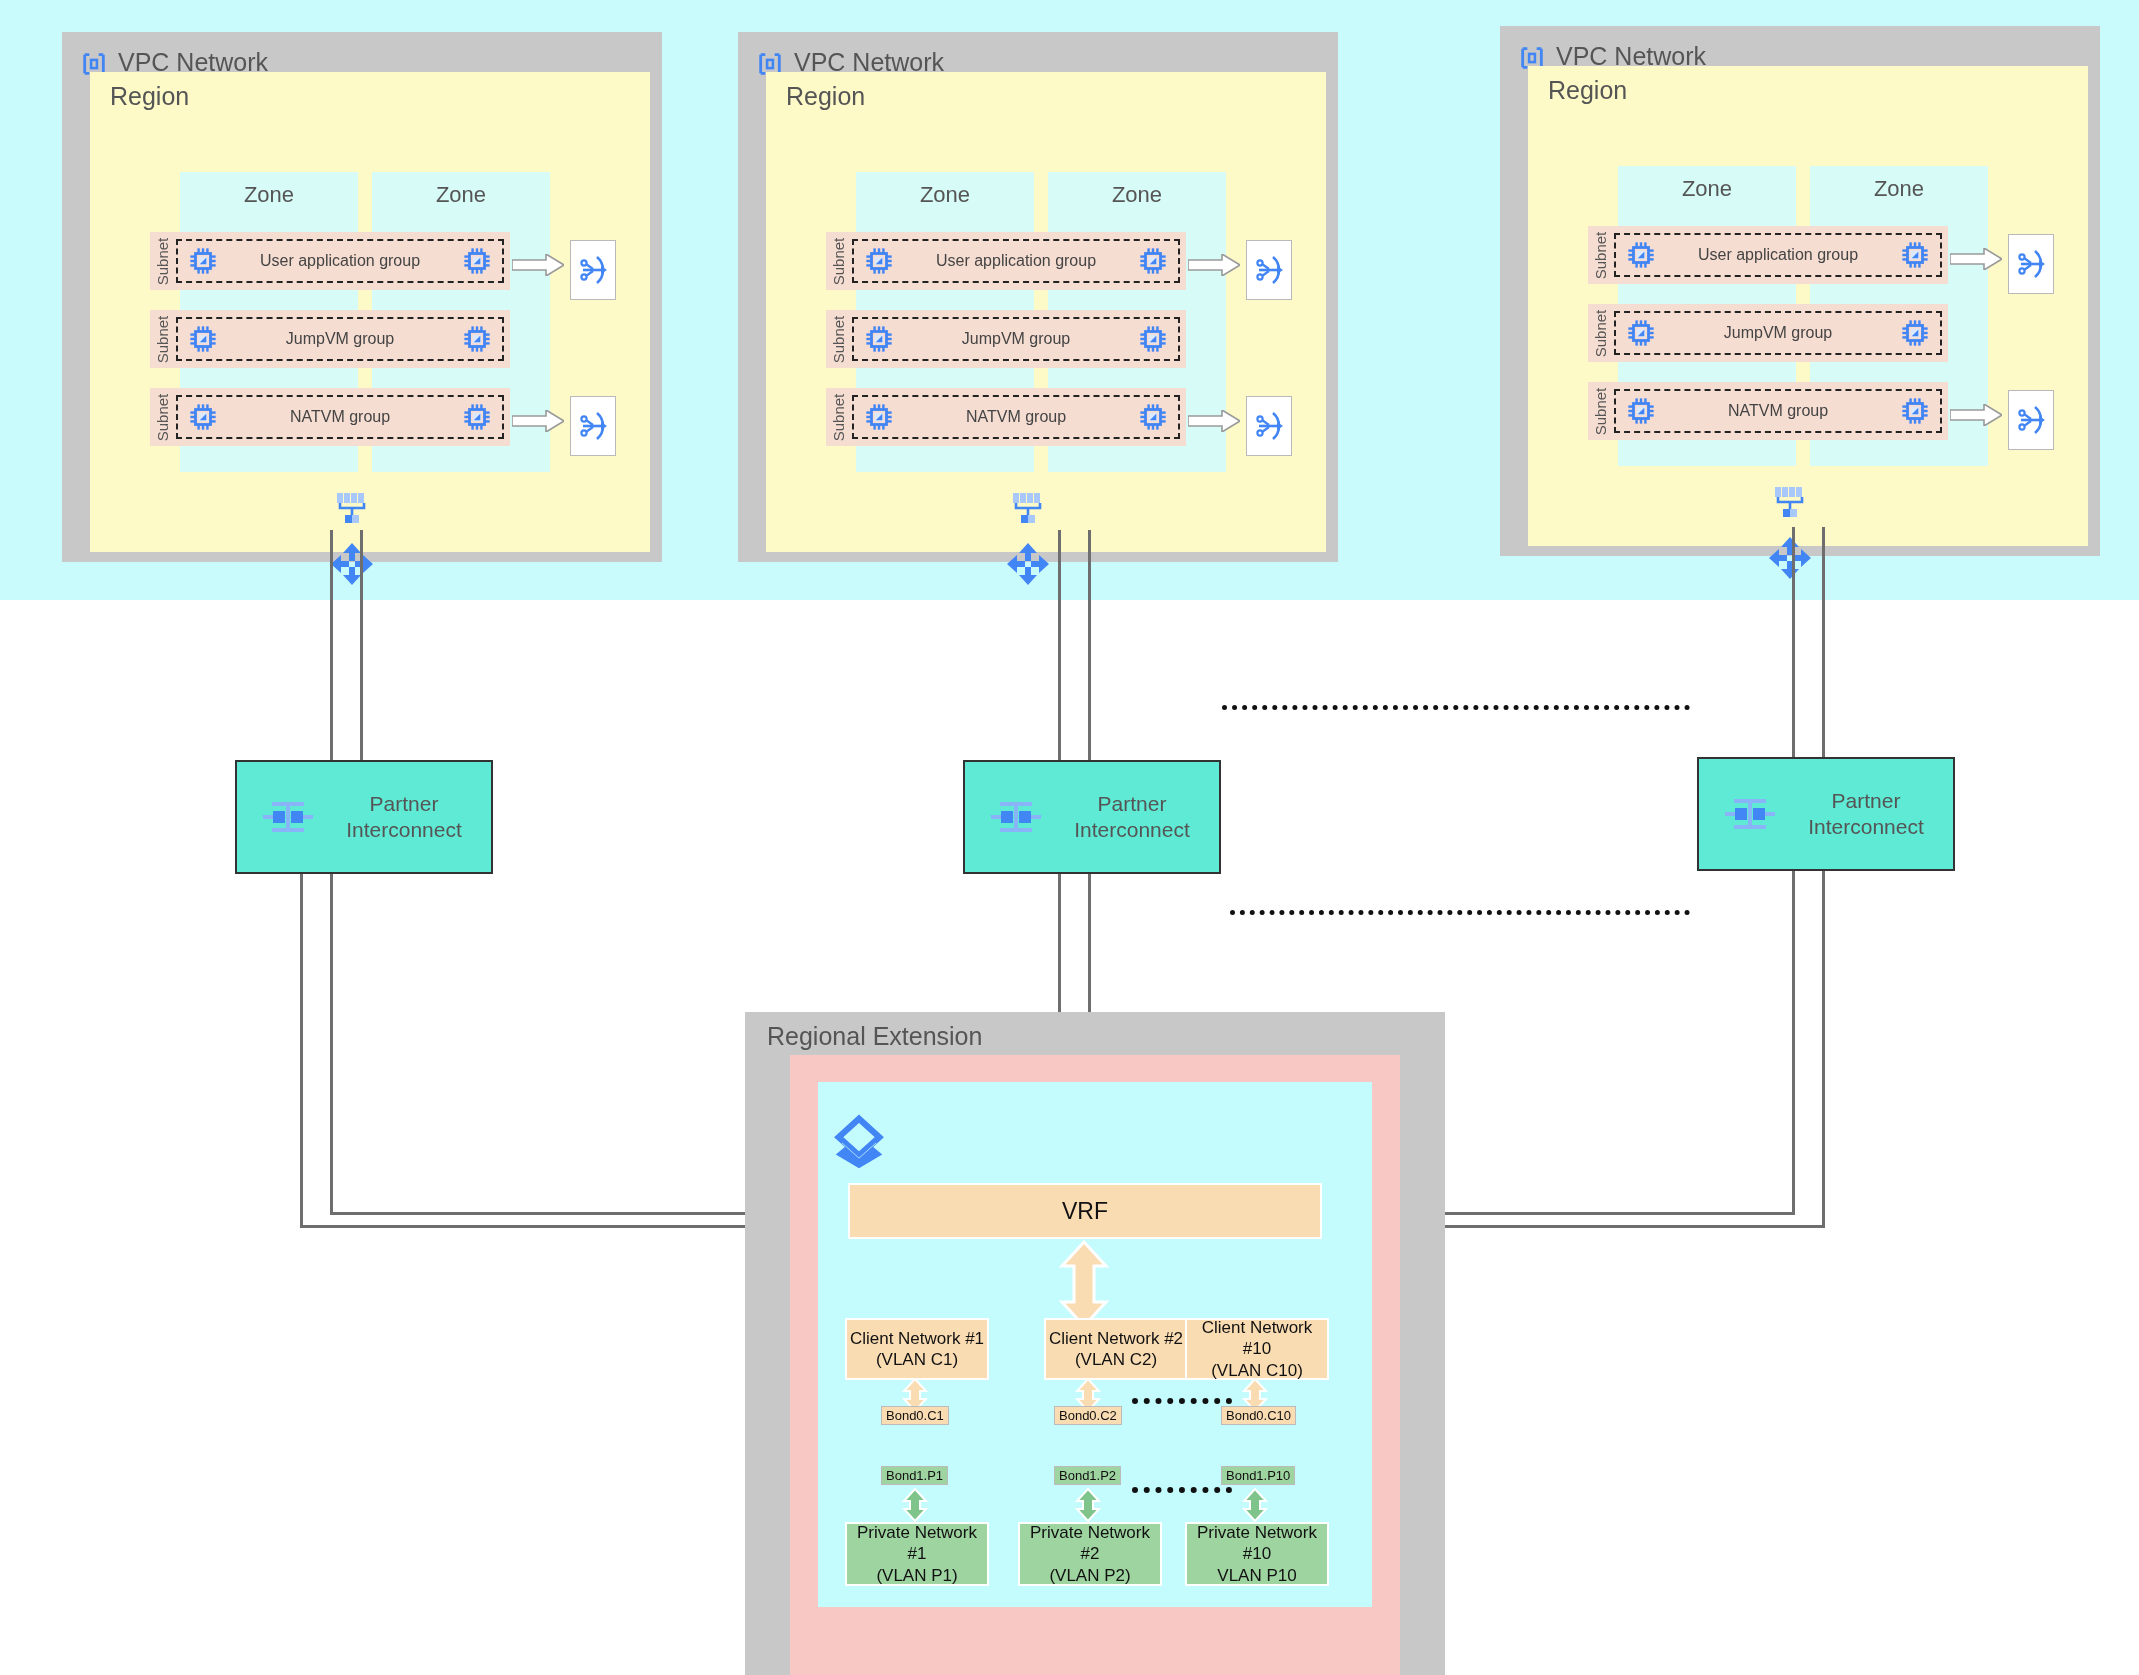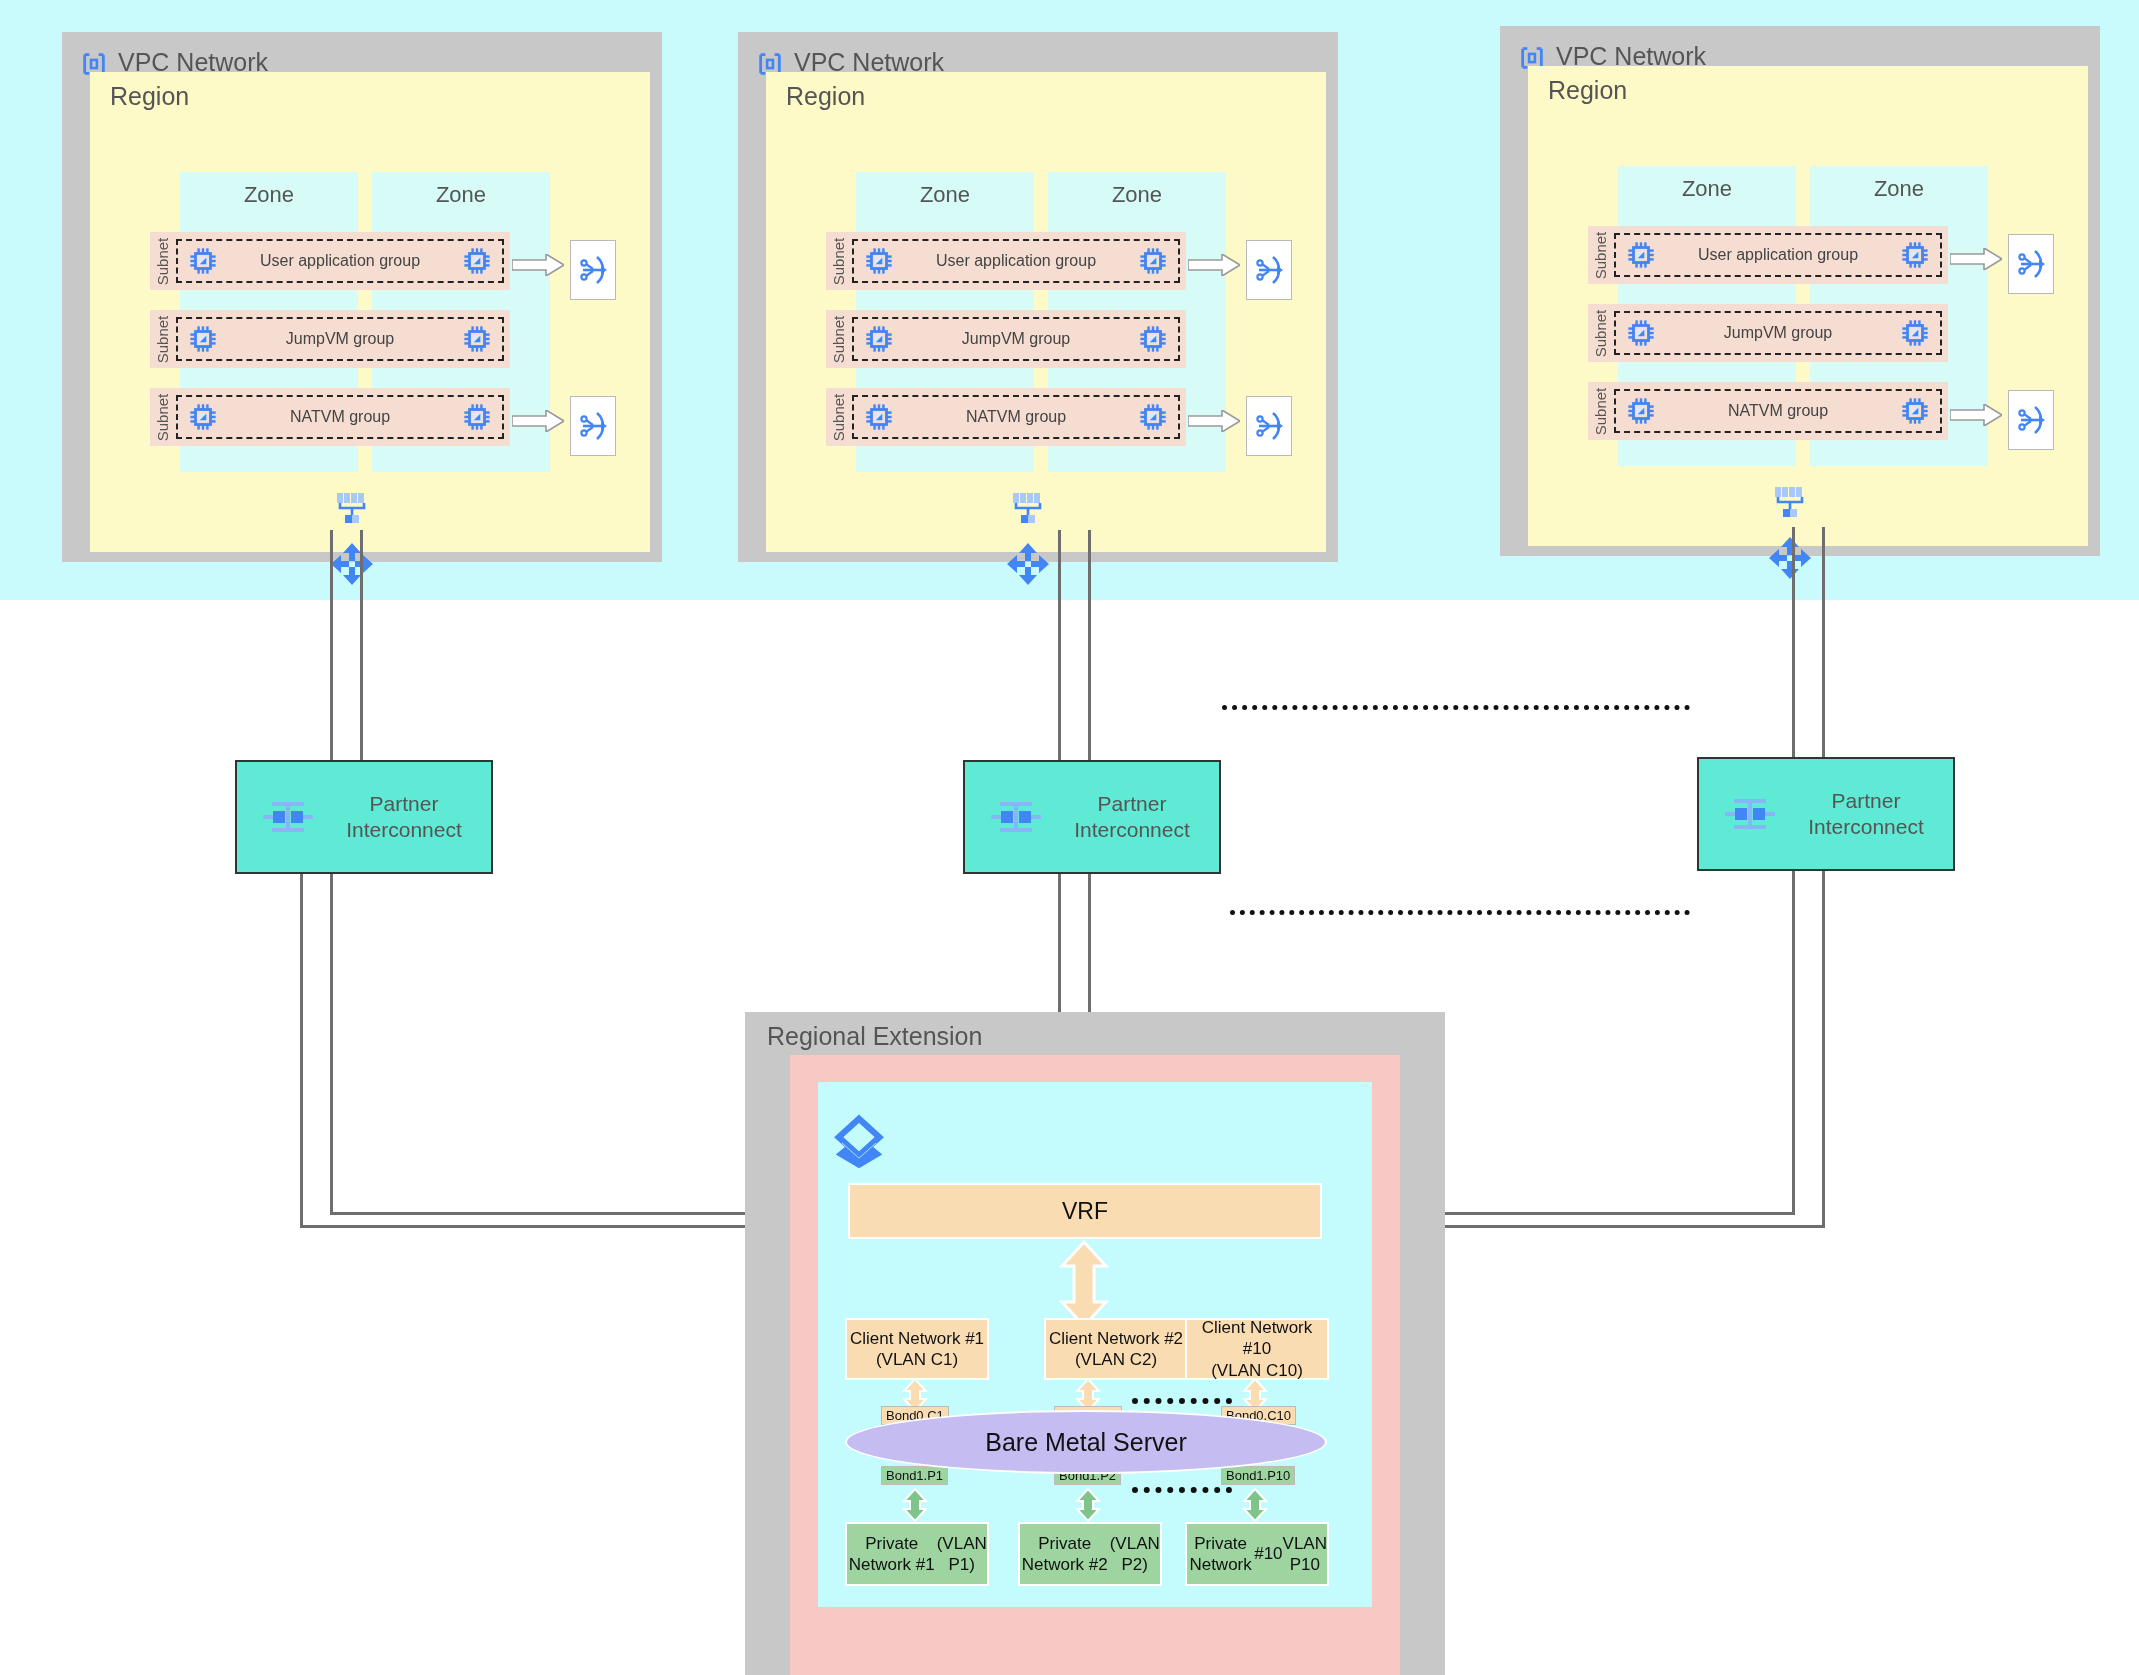--- a/index.html
+++ b/index.html
@@ -62,21 +62,21 @@
   .re-cyan{position:absolute;background:#c4fcfd;}
   .bm-icon{position:absolute;width:62px;height:62px;}
 
   .vrf{position:absolute;background:#fadcb3;border:2px solid #ffffff;
       display:flex;align-items:center;justify-content:center;font-size:23px;color:#111;}
 
   .cnet{position:absolute;background:#fadcb3;border:2px solid #ffffff;
       display:flex;flex-direction:column;align-items:center;justify-content:center;
       font-size:17px;color:#111;line-height:1.25;text-align:center;}
   .pnet{position:absolute;background:#9ed4a0;border:2px solid #ffffff;
-      display:flex;flex-direction:row;align-items:center;justify-content:center;
+      display:flex;flex-direction:column;align-items:center;justify-content:center;
       font-size:17px;color:#111;line-height:1.25;text-align:center;}
 
   .bms{position:absolute;background:#c5bdf2;border:2px solid #ffffff;border-radius:50%;
       display:flex;align-items:center;justify-content:center;font-size:25px;color:#111;}
 
   .bond{position:absolute;font-size:13px;color:#111;padding:1px 4px;white-space:nowrap;
       border:1px solid #bbb;}
   .bond.c{background:#fadcb3;}
   .bond.p{background:#9ed4a0;}
 
@@ -838,18 +838,17 @@
       <div class="oarrow" style="left: 1242px; top: 1488px;"><svg viewBox="0 0 26 34" width="26" height="34">
     <path d="M13 1 L24 13 L18 13 L18 21 L24 21 L13 33 L2 21 L8 21 L8 13 L2 13 Z" fill="#7fc48b" stroke="#ffffff" stroke-width="2"></path>
   </svg></div>
       <div class="pnet" style="left: 1185px; top: 1522px; width: 140px; height: 60px;">
         <div>Private Network</div>
              <div>#10</div>
         <div>VLAN P10</div>
       </div>
     </div>
 
-  <div class="bms" style="left:845px;top:1410px;width:478px;height:60px;">Bare Metal Server</div>
 
   <div class="dotsmall" style="left:1132px;top:1398px;width:100px;"></div>
   <div class="dotsmall" style="left:1132px;top:1487px;width:100px;"></div>
 
 </div>
 
 </body></html>

